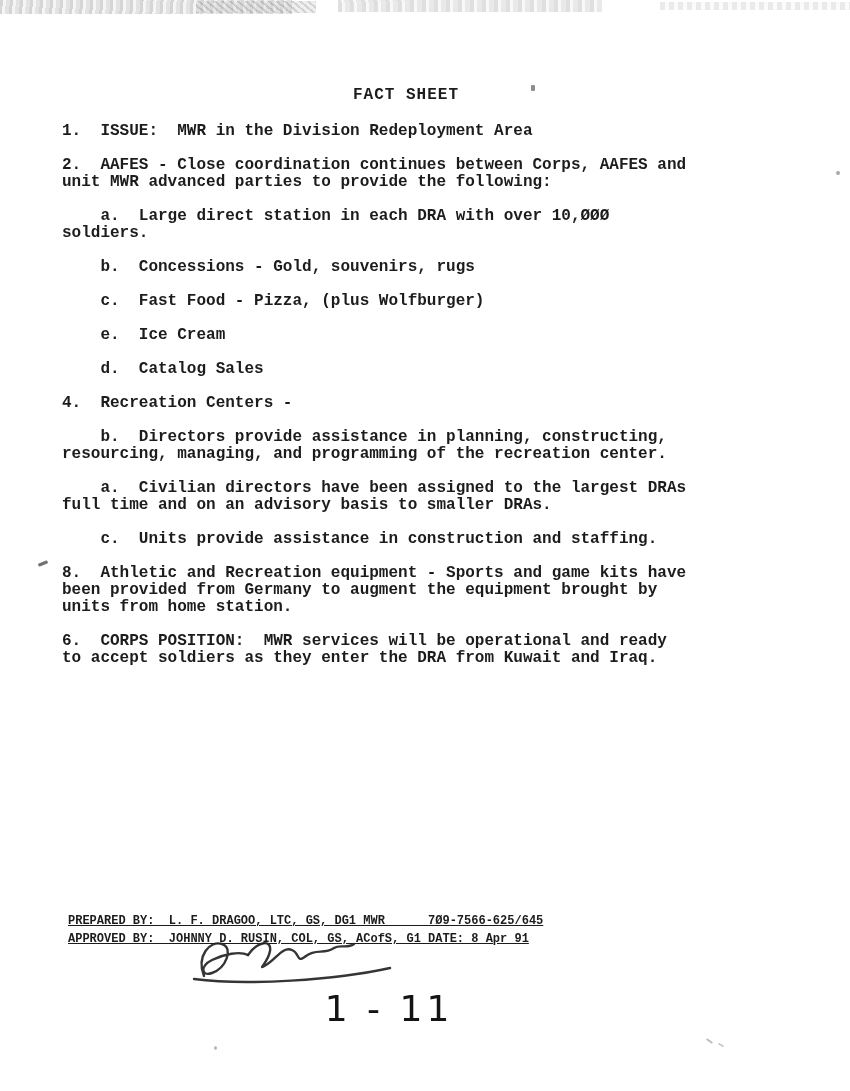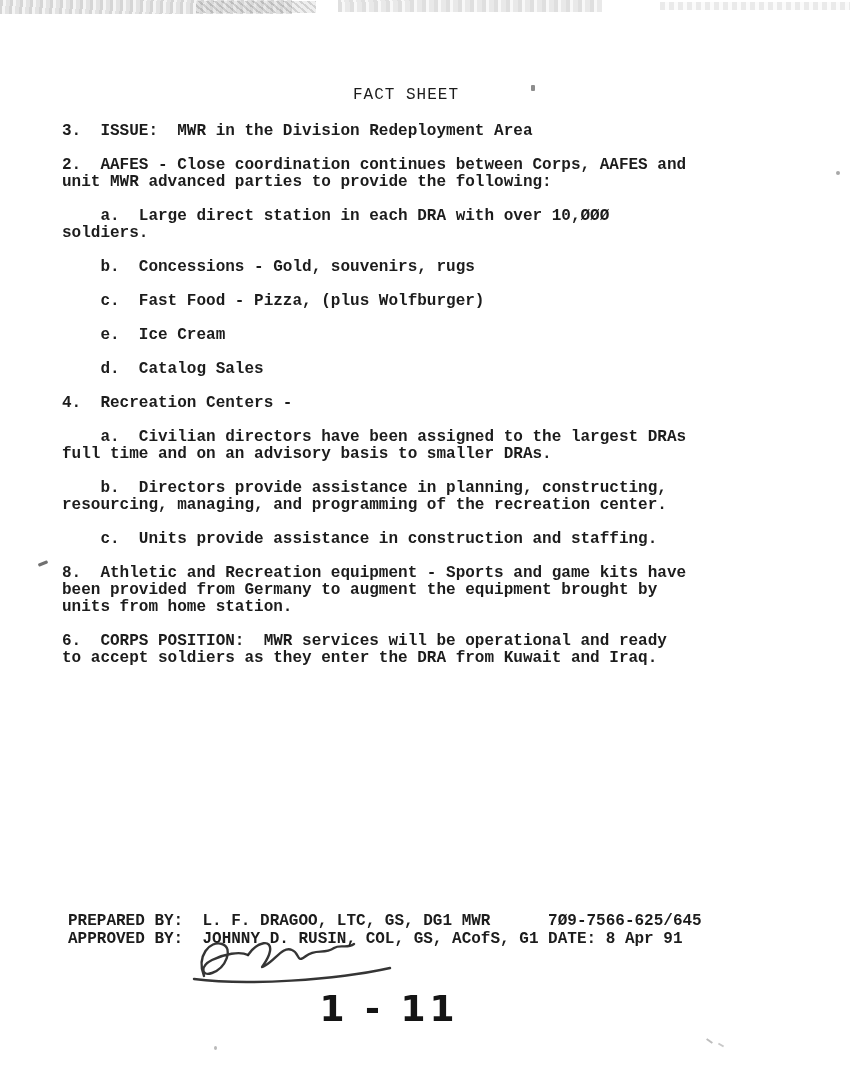--- a/index.html
+++ b/index.html
@@ -9,43 +9,43 @@
     width:850px; height:1091px;
     margin:0 auto;
     background:#ffffff;
     overflow:hidden;
     font-family:"Liberation Mono","DejaVu Sans Mono",monospace;
     color:#1c1c1c;
   }
   .doc-title {
     position:absolute; top:86px; left:0; width:812px;
     text-align:center;
-    font-size:16px; font-weight:normal; letter-spacing:1px;
+    font-size:16px; font-weight:bold; letter-spacing:1px;
     white-space:pre;
   }
   .doc-body {
     position:absolute; top:123px; left:62px; width:752px;
     font-size:16px; font-weight:bold; line-height:17px;
   }
   .para { white-space:pre-wrap; margin-bottom:17px; }
   .doc-footer {
     position:absolute; top:912px; left:68px;
-    font-size:16px; font-weight:bold; line-height:18px;
+    font-size:12px; font-weight:bold; line-height:18px;text-decoration:underline;
   }
   .footer-line { white-space:pre; }
   .signature { position:absolute; top:934px; left:188px; }
   .signature path {
     fill:none; stroke:#242424; stroke-width:2.4;
     stroke-linecap:round; stroke-linejoin:round; opacity:.92;
   }
   .page-number {
     position:absolute; top:988px; left:0; width:778px;
     text-align:center;
     font-family:"DejaVu Sans","Liberation Sans",sans-serif;
-    font-size:36px; font-weight:bold; letter-spacing:4px;
+    font-size:36px; font-weight:normal; letter-spacing:4px;
     color:#141414;
   }
   
   .artifact { position:absolute; pointer-events:none; }
   .noise-top-left {
     top:0; left:50; width:292px; height:14px; opacity:.5;
     background:repeating-linear-gradient(95deg,#adadad 0 3px,#ececec 3px 6px,#c9c9c9 6px 10px);
     filter:blur(.5px);
   }
   .noise-top-mid {
@@ -82,34 +82,34 @@
   <div class="artifact mark-title-dot"></div>
   <div class="artifact mark-right-dot"></div>
   <div class="artifact mark-left-tick"></div>
   <div class="artifact mark-bottom-left"></div>
   <div class="artifact mark-bottom-right-a"></div>
   <div class="artifact mark-bottom-right-b"></div>
 
   <div class="doc-title">FACT SHEET</div>
 
   <div class="doc-body">
-    <div class="para">3.  ISSUE:  MWR in the Division Redeployment Area</div>
+    <div class="para">1.  ISSUE:  MWR in the Division Redeployment Area</div>
     <div class="para">2.  AAFES - Close coordination continues between Corps, AAFES and
 unit MWR advanced parties to provide the following:</div>
     <div class="para">    a.  Large direct station in each DRA with over 10,ØØØ
 soldiers.</div>
     <div class="para">    b.  Concessions - Gold, souvenirs, rugs</div>
     <div class="para">    c.  Fast Food - Pizza, (plus Wolfburger)</div>
     <div class="para">    e.  Ice Cream</div>
     <div class="para">    d.  Catalog Sales</div>
     <div class="para">4.  Recreation Centers -</div>
+    <div class="para">    b.  Directors provide assistance in planning, constructing,
+resourcing, managing, and programming of the recreation center.</div>
     <div class="para">    a.  Civilian directors have been assigned to the largest DRAs
 full time and on an advisory basis to smaller DRAs.</div>
-    <div class="para">    b.  Directors provide assistance in planning, constructing,
-resourcing, managing, and programming of the recreation center.</div>
     <div class="para">    c.  Units provide assistance in construction and staffing.</div>
     <div class="para">8.  Athletic and Recreation equipment - Sports and game kits have
 been provided from Germany to augment the equipment brought by
 units from home station.</div>
     <div class="para">6.  CORPS POSITION:  MWR services will be operational and ready
 to accept soldiers as they enter the DRA from Kuwait and Iraq.</div>
   </div>
 
   <div class="doc-footer">
     <div class="footer-line">PREPARED BY:  L. F. DRAGOO, LTC, GS, DG1 MWR      7Ø9-7566-625/645</div>

